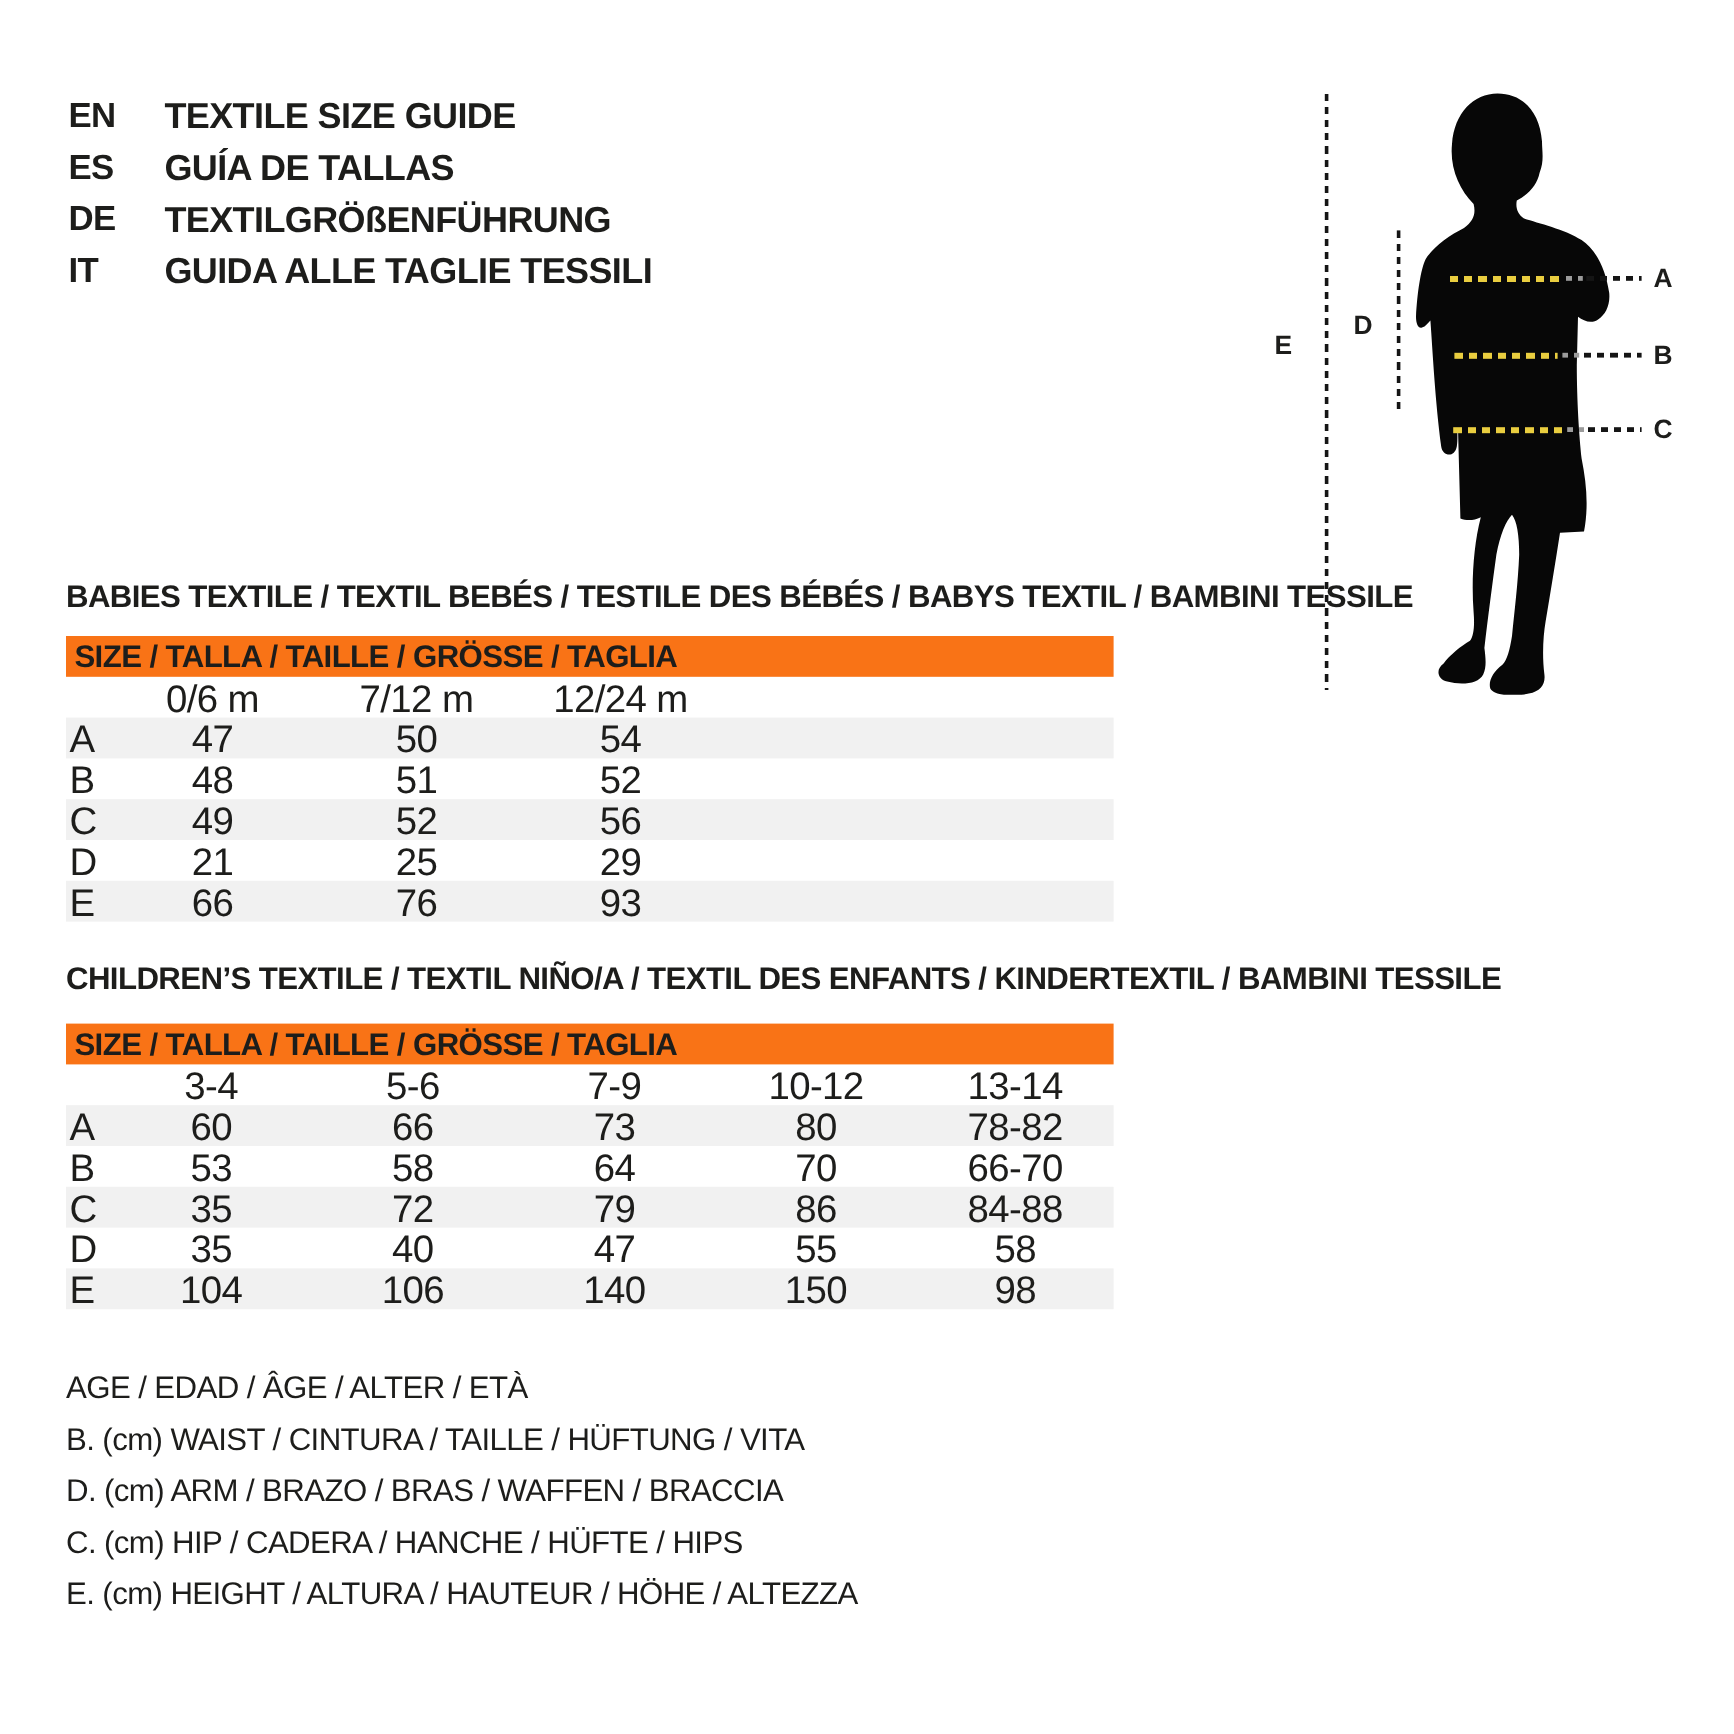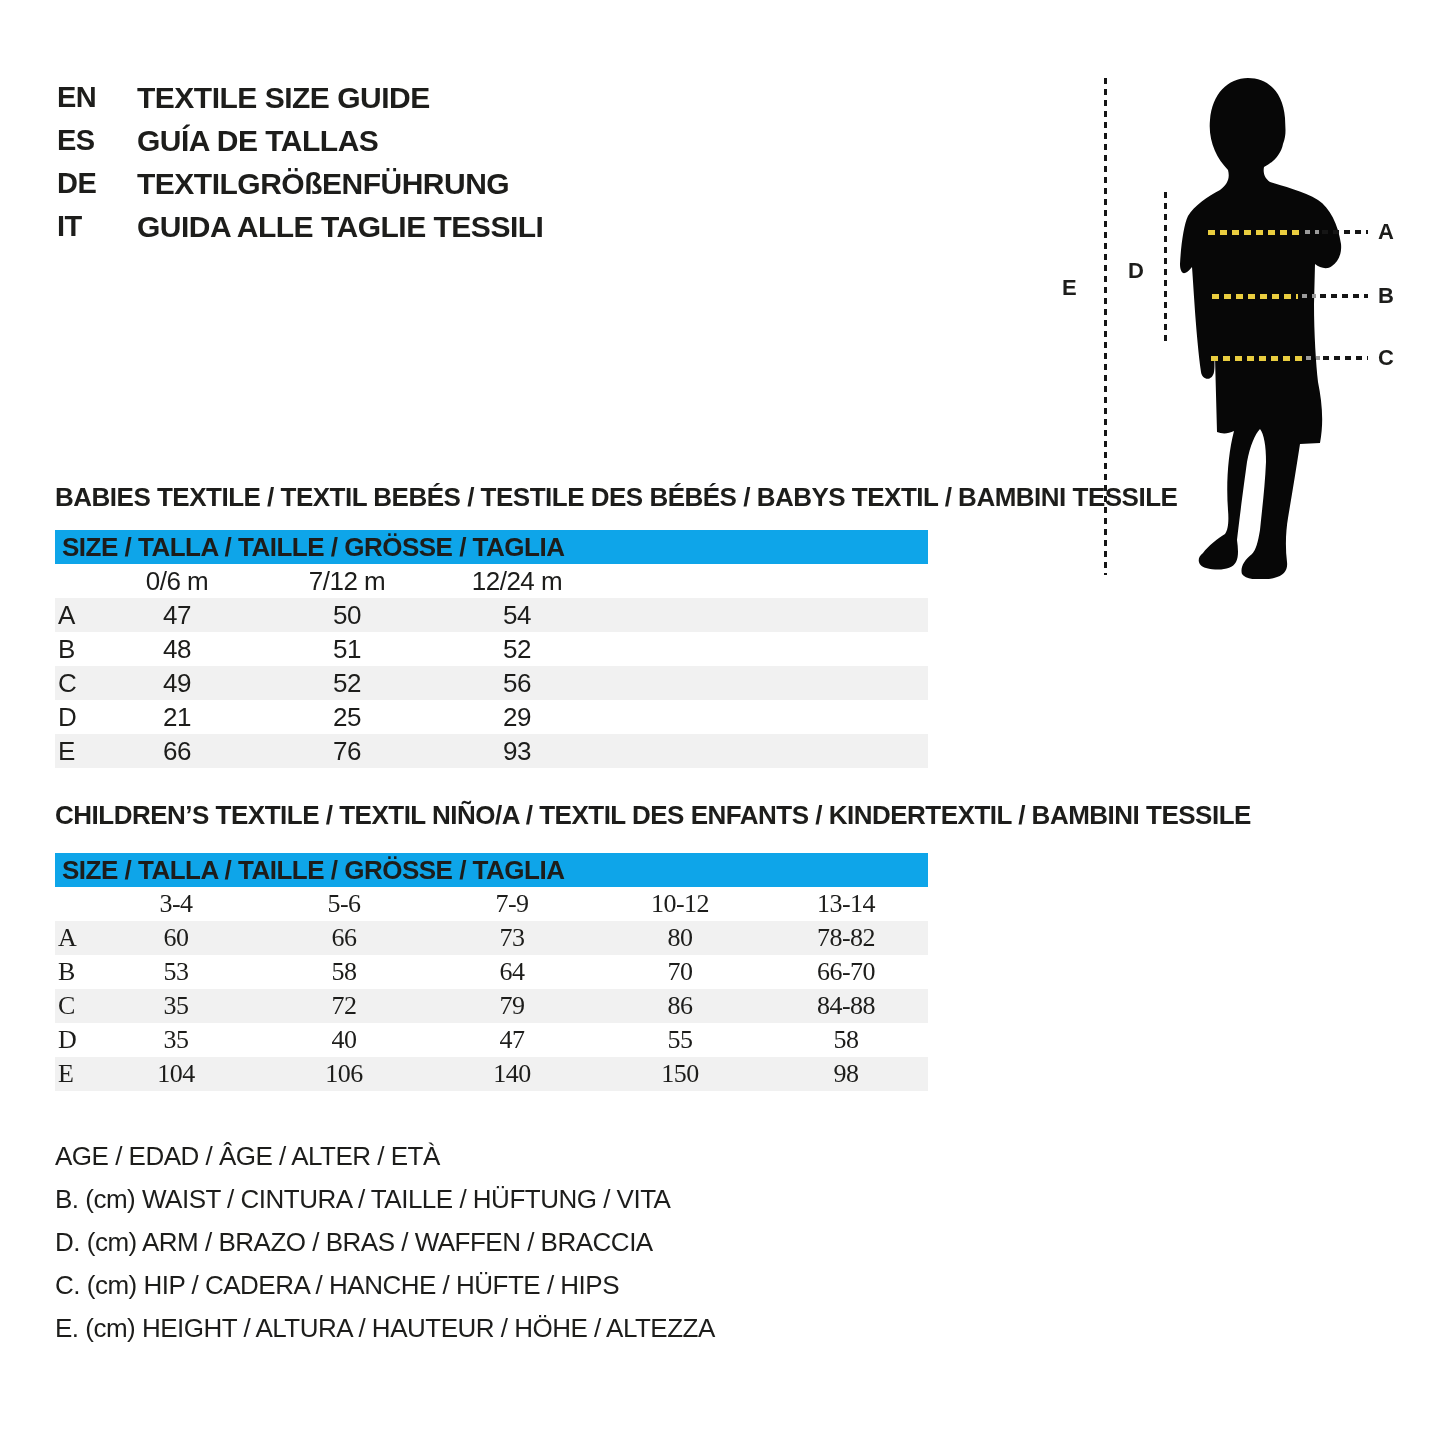--- a/index.html
+++ b/index.html
@@ -21,26 +21,26 @@
   .ydash{height:5px;background:repeating-linear-gradient(to right,#e9cd3f 0 7px,transparent 7px 12px);}
   .gdash{height:4px;background:repeating-linear-gradient(to right,#9b9b9b 0 5px,transparent 5px 10px);}
   .kdash{height:4px;background:repeating-linear-gradient(to right,#151515 0 6px,transparent 6px 11px);}
   .meas-label{font-size:22px;font-weight:bold;line-height:26px;}
 
   
   .sec-title{font-size:26px;font-weight:bold;letter-spacing:-0.5px;white-space:nowrap;}
 
   
   .tbl{left:55px;width:873px;}
-  .size-bar{height:34px;background:#0ea5e9;display:flex;align-items:center;
+  .size-bar{height:34px;background:#f97316;display:flex;align-items:center;
             padding-left:7px;box-sizing:border-box;
             font-size:26px;font-weight:bold;letter-spacing:-0.5px;}
-  .trow{height:34px;display:grid;align-items:center;font-size:26px;letter-spacing:-0.5px;}
+  .trow{height:34px;display:grid;align-items:center;font-size:32px;letter-spacing:-0.5px;}
   .g3{grid-template-columns:37px 170px 170px 170px 1fr;}
-  .g5{grid-template-columns:37px 168px 168px 168px 168px 1fr;font-family:Liberation Serif, serif;}
+  .g5{grid-template-columns:37px 168px 168px 168px 168px 1fr;}
   .trow .lbl{padding-left:3px;}
   .trow .val{text-align:center;}
   .shade{background:#f1f1f1;}
   .colhead{font-weight:normal;}
 
   
   .legend-line{height:43px;display:flex;align-items:center;
                font-size:26px;letter-spacing:-0.5px;white-space:nowrap;}
 </style>
 </head>

